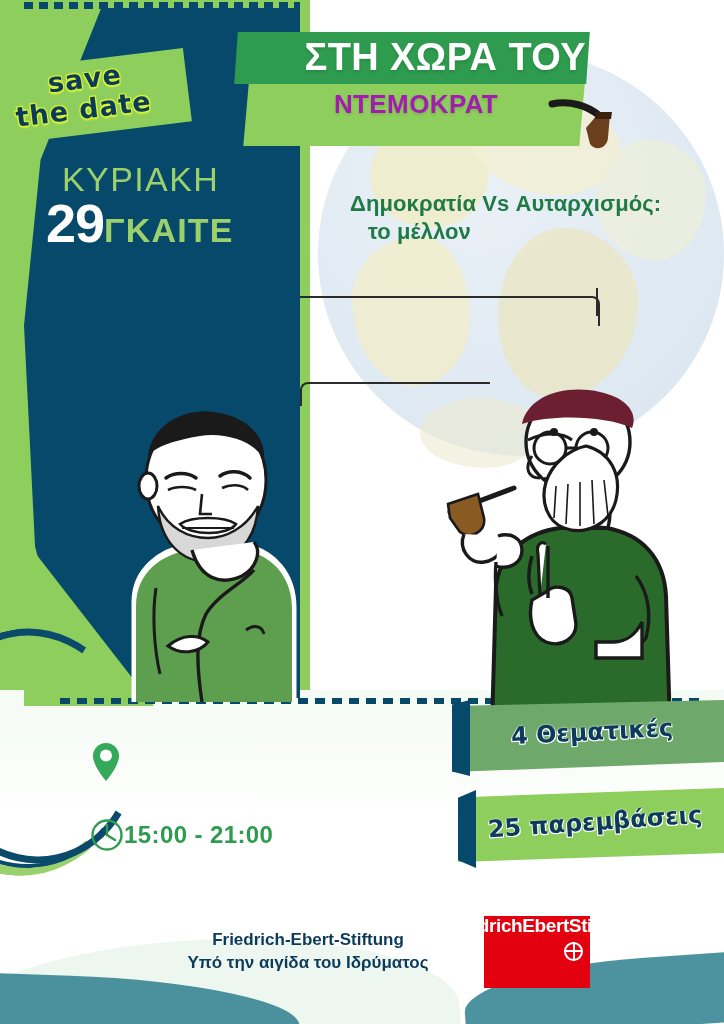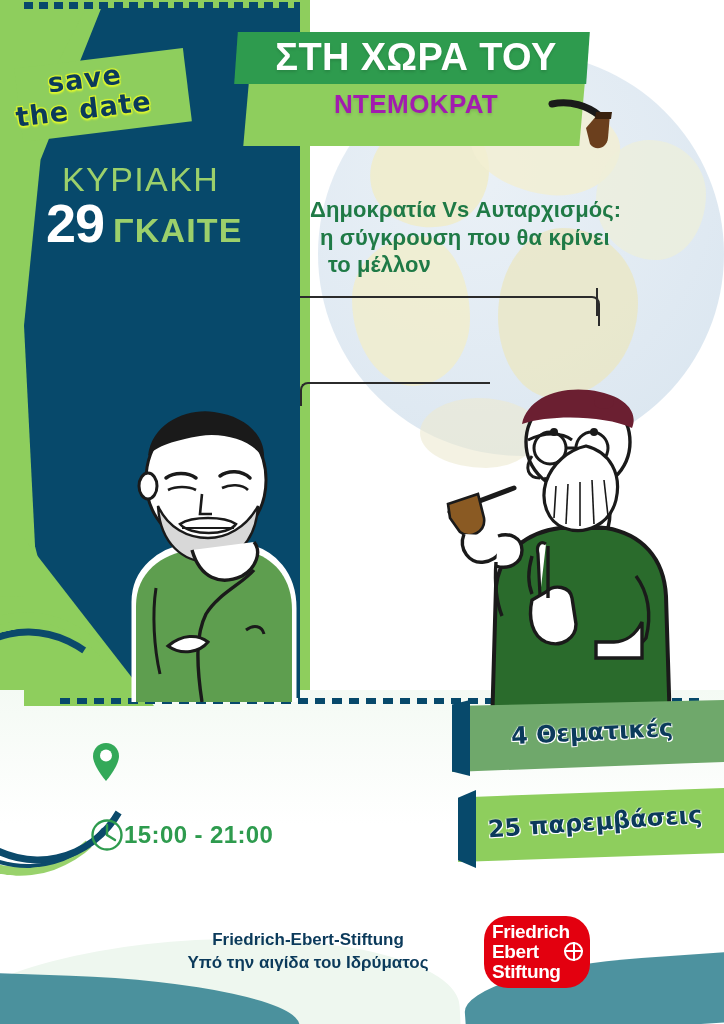--- a/index.html
+++ b/index.html
@@ -124,59 +124,60 @@
   }
   .std-l1{font-size:27px;letter-spacing:1px;display:block;margin-left:14px;}
   .std-l2{font-size:27px;letter-spacing:1px;display:block;margin-left:-22px;margin-top:2px;}
 
   
   .date-block{position:absolute;left:46px;top:162px;width:236px;}
   .date-day{
     font-size:34px;font-weight:normal;color:#9CD06B;letter-spacing:1.4px;
     line-height:1.05;padding-left:16px;
   }
-  .date-row{display:flex;align-items:baseline;gap:9px;margin-top:-2px;}
+  .date-row{display:flex;align-items:baseline;margin-top:-2px;}
   .date-num{
     font-size:54px;font-weight:bold;color:#ffffff;line-height:1;
     letter-spacing:-1px;
   }
   .date-month{
     font-size:34px;font-weight:bold;color:#9CD06B;letter-spacing:1.2px;
   }
 
   
   .title-dark{
     position:absolute;left:236px;top:32px;width:352px;height:52px;
     background:#2E9B4E;transform:skewX(-4deg);
   }
   .title-light{
     position:absolute;left:246px;top:84px;width:336px;height:62px;
     background:#8ECE5D;transform:skewX(-5deg);
   }
   .title-t1{
     position:absolute;left:246px;top:36px;width:340px;
     font-size:38px;font-weight:bold;color:#ffffff;letter-spacing:.4px;
-    text-align:center;line-height:1.12;
+    text-align:right;line-height:1.12;
     text-shadow:0 2px 3px rgba(0,0,0,.12);
   }
   .title-t2{
     position:absolute;left:250px;top:90px;width:332px;
     font-size:26px;font-weight:bold;color:#a21caf;letter-spacing:.4px;
     text-align:center;line-height:1.12;
     text-shadow:0 2px 3px rgba(0,0,0,.12);
   }
 
   
   .pipe-top{position:absolute;left:548px;top:98px;width:74px;height:62px;}
 
   
   .subtitle{
-    position:absolute;left:310px;top:196px;width:392px;
+    position:absolute;left:310px;top:190px;width:392px;
     font-size:22px;font-weight:bold;color:#1F7A46;line-height:1.26;
     letter-spacing:.1px;
+    padding-left:40px;
   }
   .subtitle .l2{padding-left:10px;}
   .subtitle .l3{padding-left:18px;}
 
   
   .bracket{
     position:absolute;left:150px;top:314px;width:380px;
     font-size:21px;font-style:italic;font-weight:bold;
     color:#176A4C;line-height:1.3;
   }
@@ -244,21 +245,21 @@
   .footer{
     position:absolute;left:150px;top:916px;width:440px;
     display:flex;align-items:center;gap:18px;
   }
   .footer-text{
     font-size:17px;font-weight:bold;color:#0B3A5B;line-height:1.34;
     text-align:center;flex:1;
   }
   .fes-logo{
     width:106px;height:72px;background:#E3000F;position:relative;flex:none;
-    display:flex;flex-direction:column;justify-content:center;padding-left:8px;border-radius:24px;
+    display:flex;flex-direction:row;justify-content:center;padding-left:8px;
   }
   .fes-line{
     color:#ffffff;font-weight:bold;font-size:19px;line-height:1.06;
     letter-spacing:-.4px;
   }
   .fes-globe{
     position:absolute;right:7px;top:26px;width:19px;height:19px;
     border:2px solid #ffffff;border-radius:50%;
   }
   .fes-globe:before{
@@ -319,21 +320,20 @@
   <div class="title-t2">ΝΤΕΜΟΚΡΑΤ</div>
 
   <svg class="pipe-top" viewBox="0 0 74 62">
     <path d="M4 6 C22 2, 40 8, 52 18" stroke="#1a1a1a" stroke-width="7" fill="none" stroke-linecap="round"></path>
     <path d="M50 16 L62 16 L60 40 C59 50, 48 54, 42 46 L38 30 Z" fill="#6B3F1D"></path>
     <path d="M48 14 L64 14 L63 21 L47 21 Z" fill="#3A220F"></path>
   </svg>
 
   <div class="subtitle">
     <div class="l1">Δημοκρατία Vs Αυταρχισμός:</div>
-    <div class="l2">η σύγκρουση που θα κρίνει</div>
     <div class="l3">το μέλλον</div>
   </div>
 
   <div class="pointer-a"></div>
   <div class="pointer-a2"></div>
   <div class="pointer-b"></div>
 
 
   <svg class="char-left" viewBox="0 0 216 300">
     <g stroke="#ffffff" stroke-width="9" fill="none">

